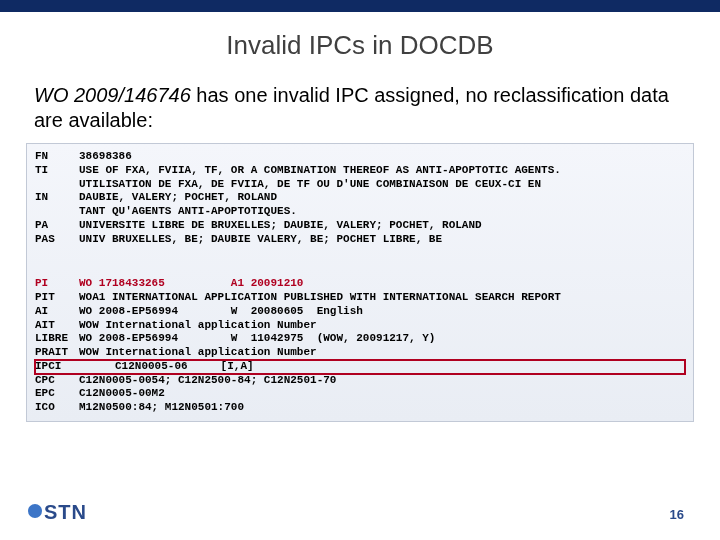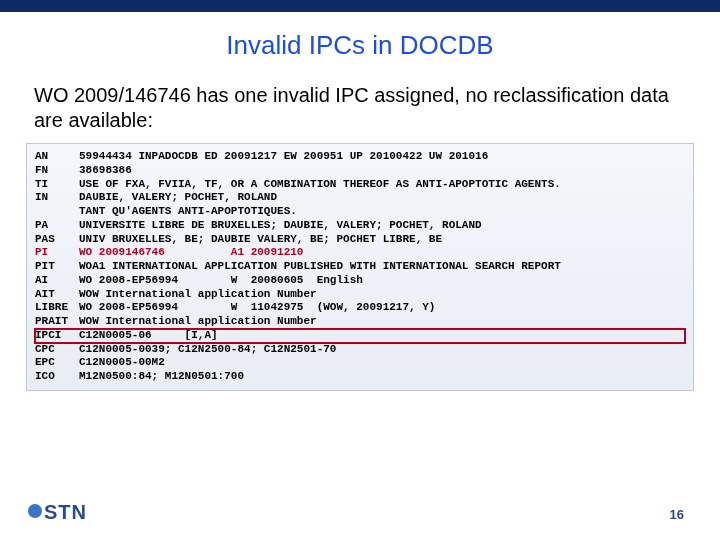--- a/index.html
+++ b/index.html
@@ -12,31 +12,32 @@
     overflow: hidden;
   }
   .topbar {
     width: 100%;
     height: 12px;
     background: #0f2a63;
   }
   .title {
     text-align: center;
     font-size: 26px;
-    color: #1d4ed8;
+    color: #404040;
     margin: 18px 0 22px 0;
     font-weight: normal;
   }
   .intro {
     font-size: 20px;
     color: #000;
     margin: 0 34px 10px 34px;
     line-height: 1.25;
   }
   .intro .docid {
+    font-style: italic;
   }
   .record {
     margin: 4px 26px 0 26px;
     border: 1px solid #c2c9d6;
     background: linear-gradient(#f4f6fb, #e9edf4);
     padding: 6px 8px 6px 8px;
     box-sizing: border-box;
   }
   .row {
     display: flex;
@@ -49,24 +50,25 @@
     position: relative;
   }
   .tag {
     width: 44px;
     flex: 0 0 44px;
   }
   .val {
     flex: 1 1 auto;
     white-space: pre-wrap;
   }
-  .row.pi .val, .row.pi .tag { color: #b00020; }
+  .row.pi .val, .row.pi .tag { color: #b00020; margin-top: 31px; }
   .row.highlight-box {
     outline: 2px solid #b00020;
     outline-offset: -1px;
+    gap: 36px;
   }
   .footer {
     position: absolute;
     bottom: 10px;
     left: 0;
     width: 720px;
     height: 34px;
   }
   .logo {
     position: absolute;
@@ -105,35 +107,35 @@
 
 <div class="topbar"></div>
 
 <h1 class="title">Invalid IPCs in DOCDB</h1>
 
 <p class="intro">
   <span class="docid">WO 2009/146746</span><span> has one invalid IPC assigned, no reclassification data are available:</span>
 </p>
 
 <div class="record" id="record">
-    <div class="row"><span class="tag">AN</span><span class="val">59944434 INPADOCDB ED 20091217 EW 200951 UP 20100422 UW 201016</span></div>
     <div class="row"><span class="tag">FN</span><span class="val">38698386</span></div>
     <div class="row"><span class="tag">TI</span><span class="val">USE OF FXA, FVIIA, TF, OR A COMBINATION THEREOF AS ANTI-APOPTOTIC AGENTS.</span></div>
+    <div class="row"><span class="tag"></span><span class="val">UTILISATION DE FXA, DE FVIIA, DE TF OU D'UNE COMBINAISON DE CEUX-CI EN</span></div>
     <div class="row"><span class="tag">IN</span><span class="val">DAUBIE, VALERY; POCHET, ROLAND</span></div>
     <div class="row"><span class="tag"></span><span class="val">TANT QU'AGENTS ANTI-APOPTOTIQUES.</span></div>
     <div class="row"><span class="tag">PA</span><span class="val">UNIVERSITE LIBRE DE BRUXELLES; DAUBIE, VALERY; POCHET, ROLAND</span></div>
     <div class="row"><span class="tag">PAS</span><span class="val">UNIV BRUXELLES, BE; DAUBIE VALERY, BE; POCHET LIBRE, BE</span></div>
-    <div class="row pi"><span class="tag">PI</span><span class="val">WO 2009146746          A1 20091210</span></div>
+    <div class="row pi"><span class="tag">PI</span><span class="val">WO 1718433265          A1 20091210</span></div>
     <div class="row"><span class="tag">PIT</span><span class="val">WOA1 INTERNATIONAL APPLICATION PUBLISHED WITH INTERNATIONAL SEARCH REPORT</span></div>
     <div class="row"><span class="tag">AI</span><span class="val">WO 2008-EP56994        W  20080605  English</span></div>
     <div class="row"><span class="tag">AIT</span><span class="val">WOW International application Number</span></div>
     <div class="row"><span class="tag">LIBRE</span><span class="val">WO 2008-EP56994        W  11042975  (WOW, 20091217, Y)</span></div>
     <div class="row"><span class="tag">PRAIT</span><span class="val">WOW International application Number</span></div>
     <div class="row highlight-box"><span class="tag">IPCI</span><span class="val">C12N0005-06     [I,A]</span></div>
-    <div class="row"><span class="tag">CPC</span><span class="val">C12N0005-0039; C12N2500-84; C12N2501-70</span></div>
+    <div class="row"><span class="tag">CPC</span><span class="val">C12N0005-0054; C12N2500-84; C12N2501-70</span></div>
     <div class="row"><span class="tag">EPC</span><span class="val">C12N0005-00M2</span></div>
     <div class="row"><span class="tag">ICO</span><span class="val">M12N0500:84; M12N0501:700</span></div>
   </div>
 
 <div class="footer">
   <div class="logo">
     <div class="dot"></div>
     <div class="word">STN</div>
   </div>
   <div class="pagenum">16</div>

